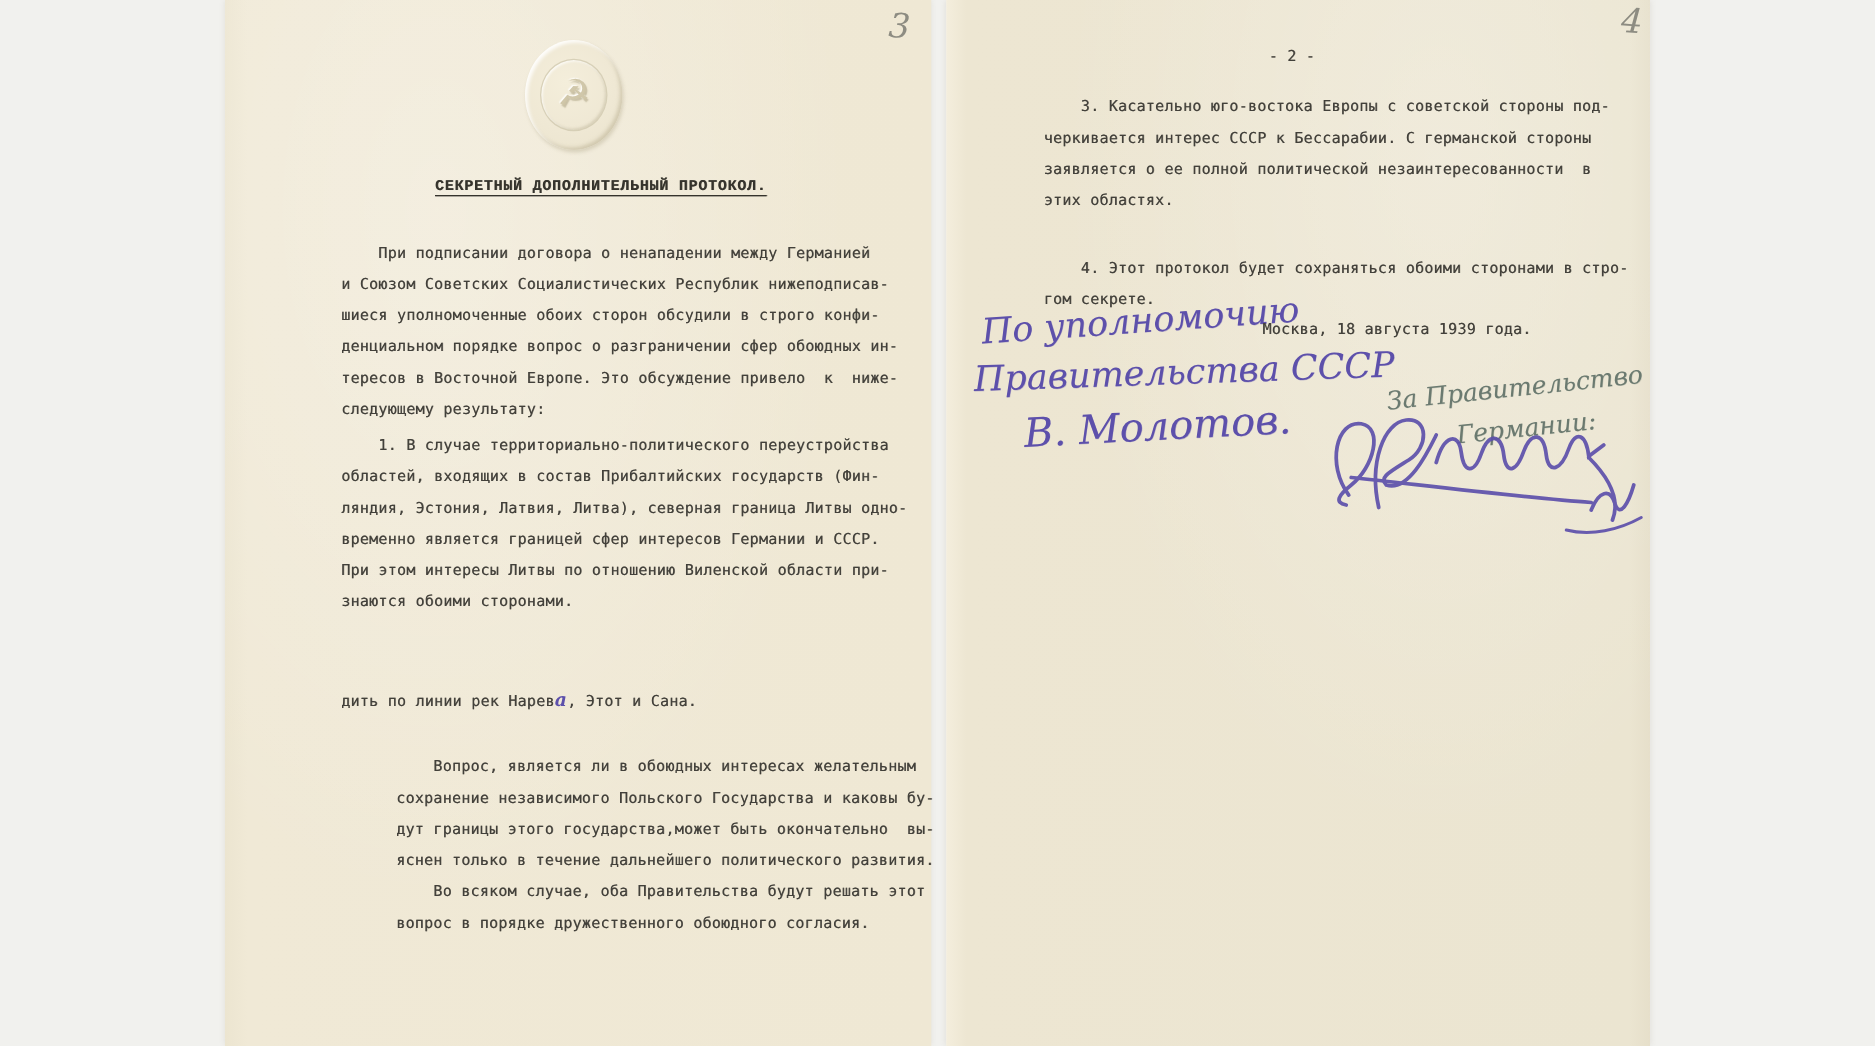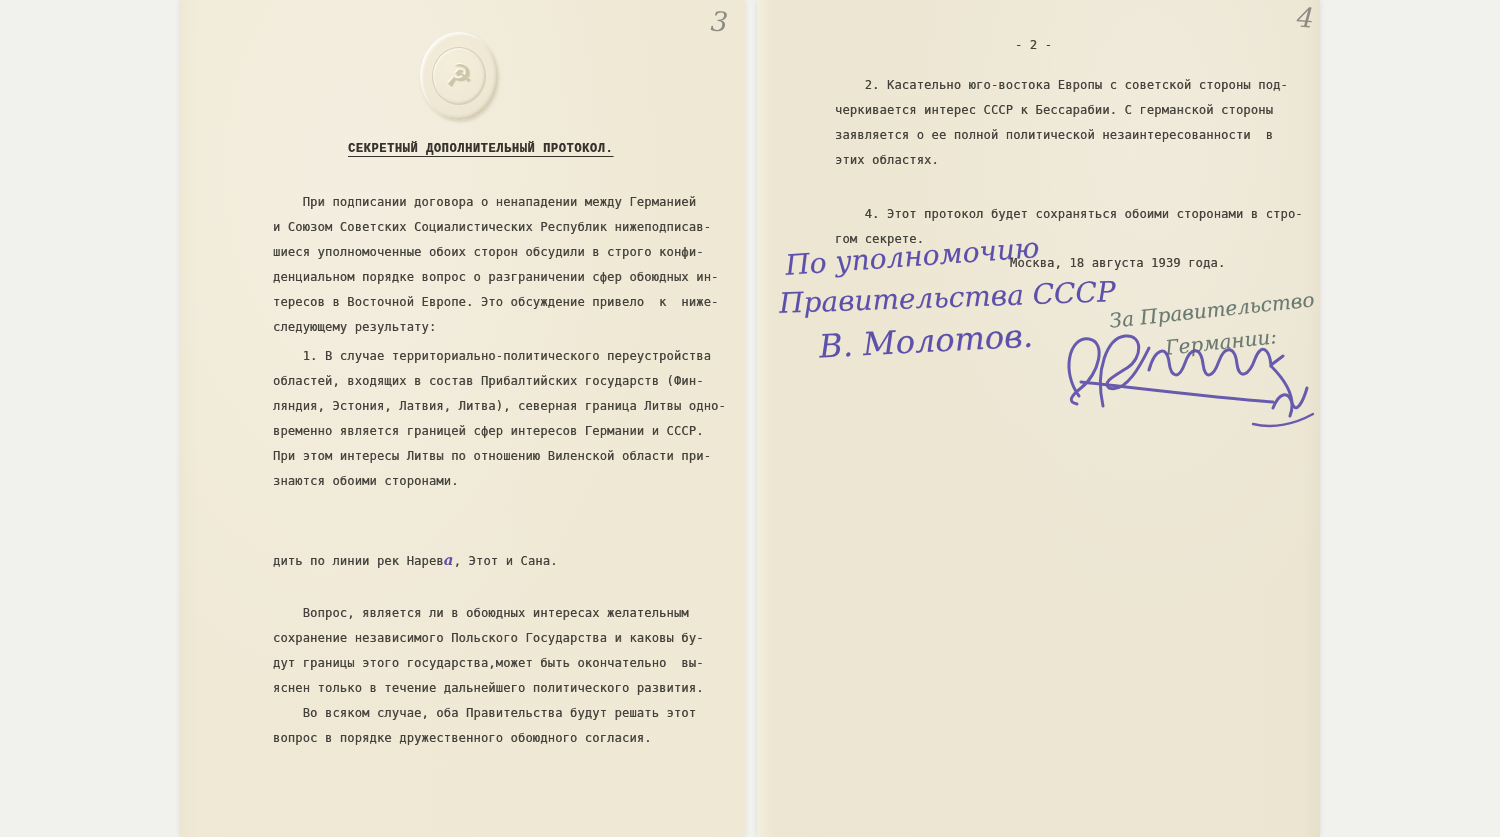--- a/index.html
+++ b/index.html
@@ -109,35 +109,35 @@
 областей, входящих в состав Прибалтийских государств (Фин-
 ляндия, Эстония, Латвия, Литва), северная граница Литвы одно-
 временно является границей сфер интересов Германии и СССР.
 При этом интересы Литвы по отношению Виленской области при-
 знаются обоими сторонами.</div>
 
     <div class="typed typed-block" style="top:498px;">
       <div><span>дить по линии рек Нарев</span><span class="ink-correction">а</span><span>, Этот и Сана.</span></div>
     </div>
 
-    <div class="typed typed-block" style="top:601px;">    Вопрос, является ли в обоюдных интересах желательным
+    <div class="typed typed-block" style="top:601px;margin-left:44px;">    Вопрос, является ли в обоюдных интересах желательным
 сохранение независимого Польского Государства и каковы бу-
 дут границы этого государства,может быть окончательно  вы-
 яснен только в течение дальнейшего политического развития.
     Во всяком случае, оба Правительства будут решать этот
 вопрос в порядке дружественного обоюдного согласия.</div>
   </div>
 
   <div class="page page-right">
 
     <div class="pencil-num" style="left:540px;top:2px;">4</div>
 
     <div class="typed header-num" style="left:258px;top:33px;">- 2 -</div>
 
-    <div class="typed typed-block" style="top:73px;">    2. Касательно юго-востока Европы с советской стороны под-
+    <div class="typed typed-block" style="top:73px;">    3. Касательно юго-востока Европы с советской стороны под-
 черкивается интерес СССР к Бессарабии. С германской стороны
 заявляется о ее полной политической незаинтересованности  в
 этих областях.</div>
 
     <div class="typed typed-block" style="top:182px;margin-top:20px;">    4. Этот протокол будет сохраняться обоими сторонами в стро-
 гом секрете.</div>
 
     <div class="script" style="left:28px;top:240px;font-size:28px;transform:rotate(-4deg);">По уполномочию</div>
 
     <div class="typed" style="position:absolute;left:253px;top:251px;">Москва, 18 августа 1939 года.</div>

